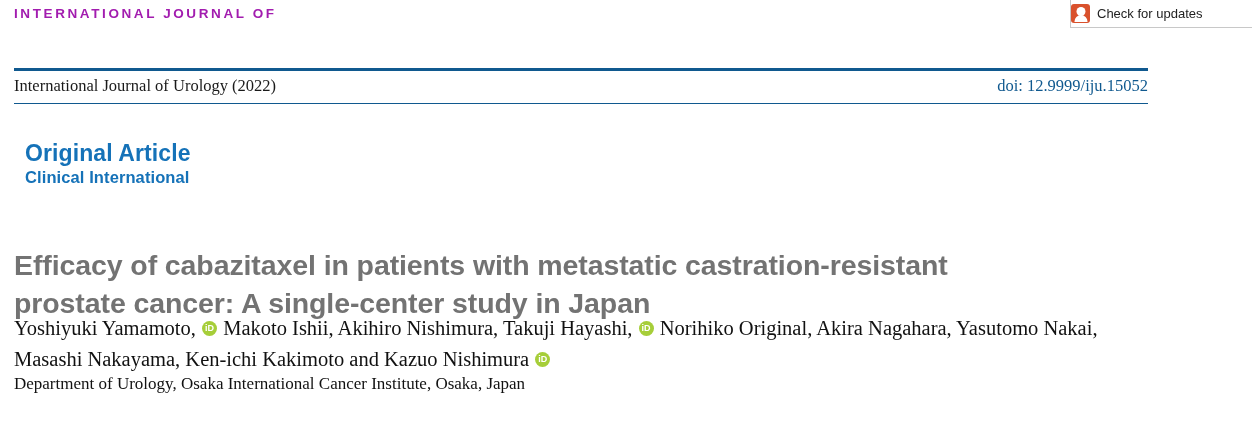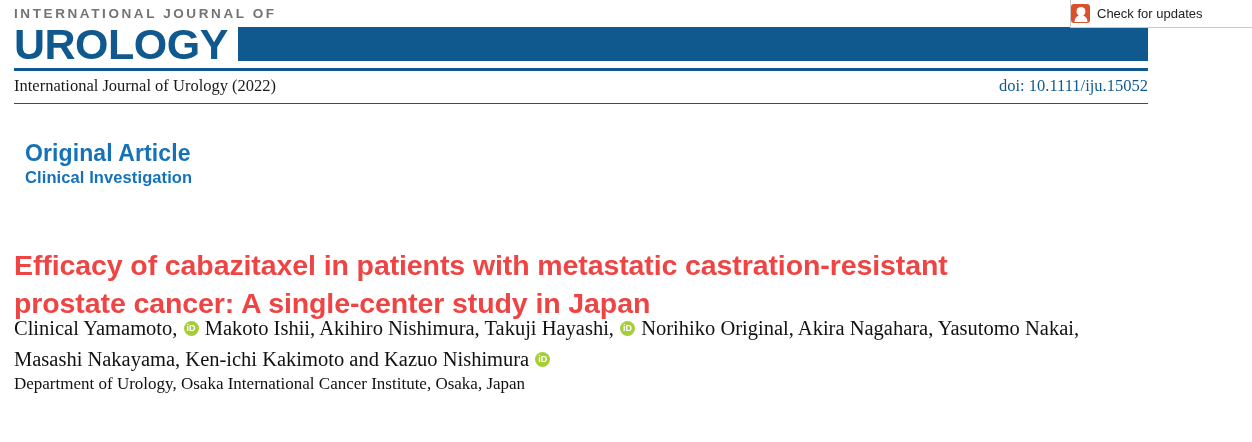--- a/index.html
+++ b/index.html
@@ -74,21 +74,21 @@
     position: absolute;
     left: 14px;
     top: 6px;
     width: 1134px;
   }
   .journal-kicker {
     font-family: "Liberation Sans", sans-serif;
     font-size: 13.5px;
     font-weight: 700;
     letter-spacing: 2.6px;
-    color: #737373;
+    color: #a21caf;
     margin-bottom: 3px;
   }
   .journal-title-row {
     display: flex;
     align-items: flex-start;
   }
   .journal-title {
     font-family: "Liberation Sans", sans-serif;
     font-size: 43px;
     font-weight: 700;
@@ -161,21 +161,21 @@
   
   .article-title {
     position: absolute;
     left: 14px;
     top: 228px;
     width: 1010px;
     font-family: "Liberation Sans", sans-serif;
     font-size: 28.5px;
     font-weight: 700;
     line-height: 1.33;
-    color: #ef4444;
+    color: #737373;
     letter-spacing: -0.1px;
   }
 
   
   .authors {
     position: absolute;
     left: 14px;
     top: 313px;
     width: 1110px;
     font-family: "Liberation Serif", serif;
@@ -221,42 +221,38 @@
 </head>
 <body>
 
 <div class="update-badge">
   <span class="crossmark"></span>
   <span>Check for updates</span>
 </div>
 
 <div class="masthead">
   <div class="journal-kicker">INTERNATIONAL JOURNAL OF</div>
-  <div class="journal-title-row">
-    <div class="journal-title">UROLOGY</div>
-    <div class="journal-bar"></div>
-  </div>
 </div>
 <div class="rule-thick"></div>
 
 <div class="citation-row">
   <div>International Journal of Urology (2022)</div>
-  <div class="citation-doi">doi: 10.1111/iju.15052</div>
+  <div class="citation-doi">doi: 12.9999/iju.15052</div>
 </div>
 <div class="rule-thin"></div>
 
 <div class="article-type">
   <div class="line1">Original Article</div>
-  <div class="line2">Clinical Investigation</div>
+  <div class="line2">Clinical International</div>
 </div>
 
 <h1 class="article-title">Efficacy of cabazitaxel in patients with metastatic castration-resistant prostate cancer: A single-center study in Japan</h1>
 
 <div class="authors">
-  <span>Clinical Yamamoto,</span>
+  <span>Yoshiyuki Yamamoto,</span>
   <span class="orcid"></span>
   <span>Makoto Ishii, Akihiro Nishimura, Takuji Hayashi,</span>
   <span class="orcid"></span>
   <span>Norihiko Original,</span>
   <span>Akira Nagahara, Yasutomo Nakai, Masashi Nakayama, Ken-ichi Kakimoto and Kazuo Nishimura</span>
   <span class="orcid"></span>
 </div>
 
 <div class="affiliation">Department of Urology, Osaka International Cancer Institute, Osaka, Japan</div>
 

